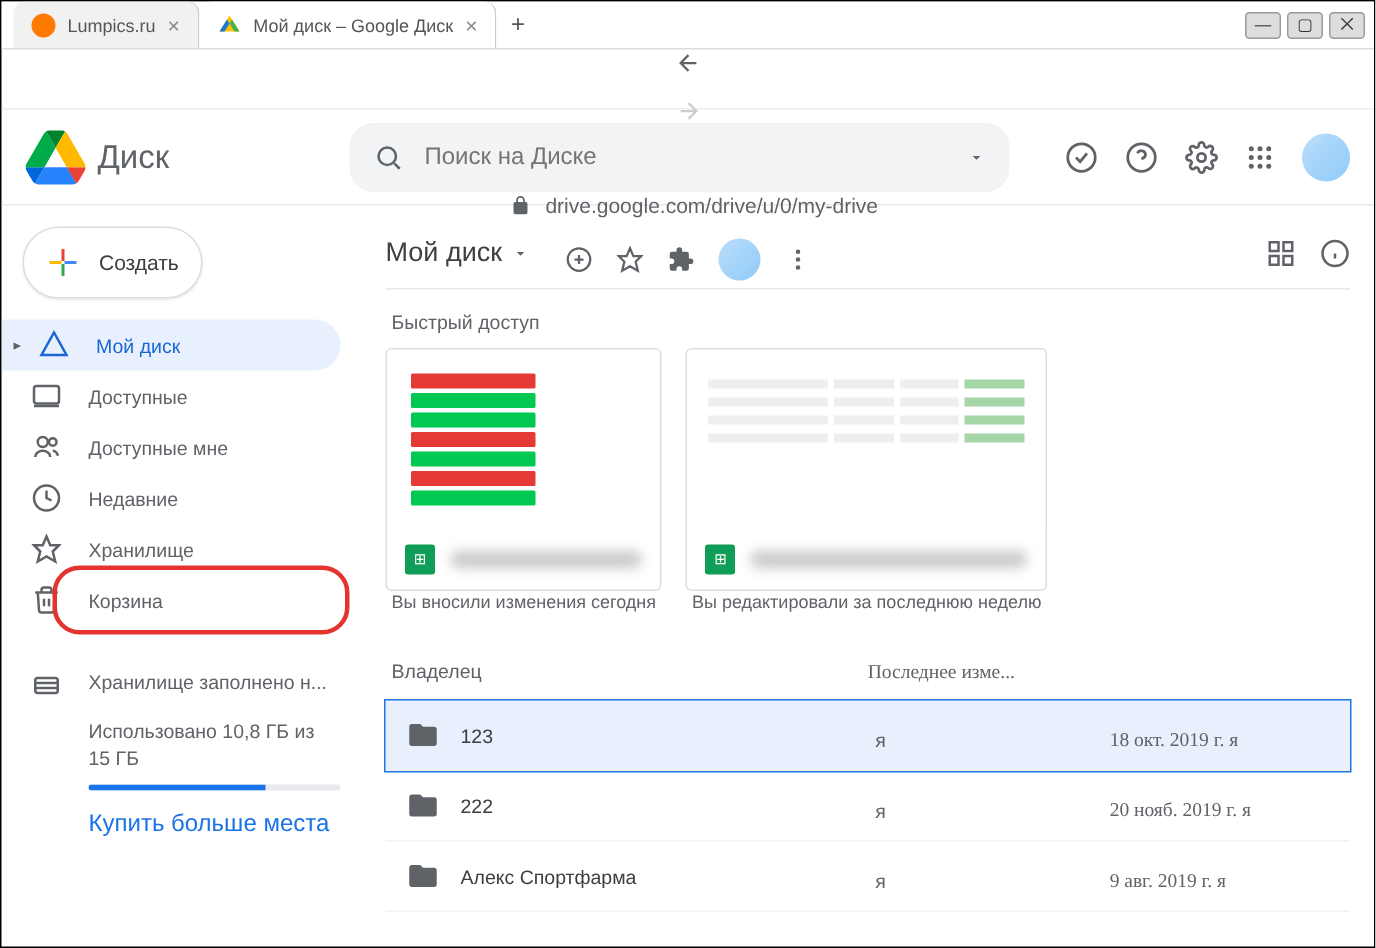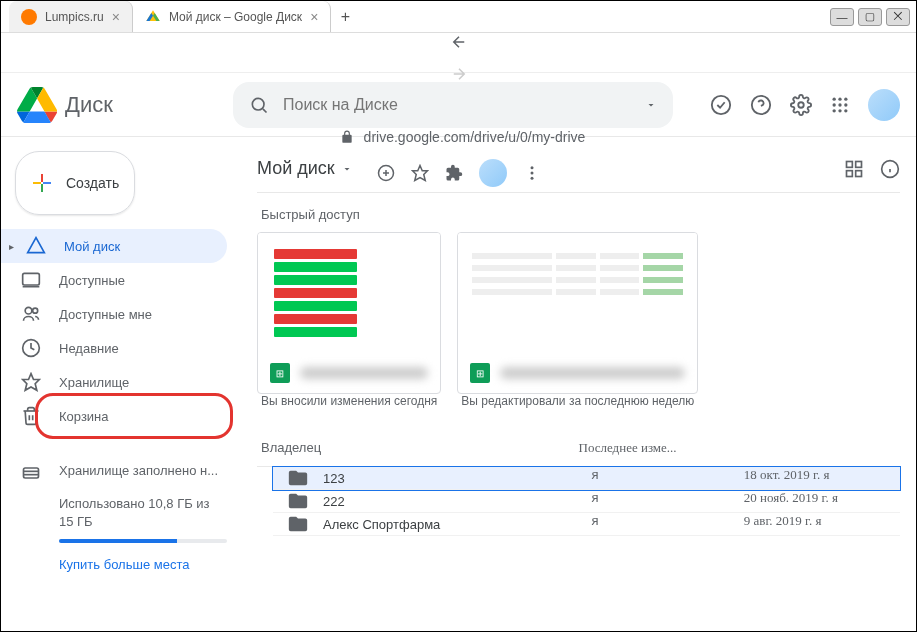--- a/index.html
+++ b/index.html
@@ -32,37 +32,37 @@
     .logo-area { display: flex; align-items: center; gap: 8px; width: 200px; }
     .app-name { font-size: 22px; color: #5f6368; }
     .search-bar { flex: 1; max-width: 440px; height: 46px; background: #f1f3f4; border-radius: 16px; display: flex; align-items: center; padding: 0 16px; gap: 14px; color: #5f6368; }
     .search-input { flex: 1; border: none; background: transparent; font-size: 16px; color: #5f6368; outline: none; }
     .header-icons { margin-left: auto; display: flex; gap: 18px; align-items: center; color: #5f6368; }
     .profile-circle { width: 32px; height: 32px; background: linear-gradient(135deg, #bbdefb, #90caf9); border-radius: 50%; }
 
     
     .body { display: flex; height: calc(100% - 32px - 40px - 64px); }
     .sidebar { width: 240px; padding-top: 14px; overflow: hidden; }
-    .create-btn { margin: 0 0 14px 14px; height: 64px; width: 120px; border: 1px solid #dadce0; border-radius: 24px; box-shadow: 0 1px 2px rgba(0,0,0,0.1); display: flex; align-items: center; padding: 0 14px; gap: 12px; font-size: 14px; color: #3c4043; cursor: pointer; }
+    .create-btn { margin: 0 0 14px 14px; height: 48px; width: 120px; border: 1px solid #dadce0; border-radius: 24px; box-shadow: 0 1px 2px rgba(0,0,0,0.1); display: flex; align-items: center; padding: 0 14px; gap: 12px; font-size: 14px; color: #3c4043; cursor: pointer; }
     .plus-icon { font-size: 22px; display: flex; }
     .nav-list { list-style: none; }
     .nav-item { display: flex; align-items: center; padding: 7px 14px 7px 20px; gap: 18px; font-size: 13px; color: #5f6368; cursor: pointer; border-radius: 0 20px 20px 0; margin-right: 14px; }
     .nav-item.active { background: #e8f0fe; color: #1967d2; font-weight: 500; }
     .nav-item.active .nav-icon { color: #1967d2; }
     .nav-icon { width: 20px; height: 20px; display: flex; align-items: center; justify-content: center; color: #5f6368; }
     .expand-arrow { font-size: 10px; color: #5f6368; margin-left: -12px; margin-right: -6px; }
     .nav-item.highlighted { position: relative; }
     .nav-item.highlighted::after { content: ''; position: absolute; top: -6px; left: 34px; right: -6px; bottom: -6px; border: 3px solid #e3342f; border-radius: 18px; pointer-events: none; }
     .storage-section { padding: 0 14px 0 20px; margin-top: 30px; }
     .storage-item { display: flex; gap: 18px; font-size: 13px; color: #5f6368; margin-bottom: 12px; }
     .storage-label { overflow: hidden; text-overflow: ellipsis; white-space: nowrap; }
     .storage-text { font-size: 13px; color: #5f6368; padding-left: 38px; margin-bottom: 8px; line-height: 1.4; }
     .storage-bar { height: 4px; background: #e8eaed; border-radius: 2px; margin-left: 38px; margin-bottom: 14px; overflow: hidden; }
     .storage-fill { height: 100%; background: #1a73e8; width: 70%; }
-    .storage-link { font-size: 13px; color: #1a73e8; padding-left: 38px; cursor: pointer; }
+    .storage-link { font-size: 16px; color: #1a73e8; padding-left: 38px; cursor: pointer; }
 
     
     .content { flex: 1; padding: 8px 16px 0 16px; min-width: 0; }
     .content-header { display: flex; align-items: center; height: 48px; border-bottom: 1px solid #e8e8e8; }
     .breadcrumb { font-size: 18px; color: #3c4043; display: flex; align-items: center; gap: 6px; cursor: pointer; }
     .view-icons { margin-left: auto; display: flex; gap: 16px; color: #5f6368; }
     .section-title { font-size: 13px; color: #5f6368; margin: 14px 0 10px 4px; }
     .quick-row { display: flex; gap: 16px; margin-bottom: 14px; }
     .quick-card { flex: 1; max-width: 260px; border: 1px solid #dadce0; border-radius: 4px; overflow: hidden; cursor: pointer; }
     .quick-thumb { height: 120px; background: #fff; padding: 16px; display: flex; flex-direction: column; gap: 3px; }
@@ -71,21 +71,21 @@
     .sheets-icon { width: 20px; height: 20px; background: #0f9d58; border-radius: 2px; display: flex; align-items: center; justify-content: center; color: #fff; font-size: 10px; }
     .blurred { filter: blur(4px); background: #ccc; height: 12px; flex: 1; border-radius: 6px; }
     .quick-sub { font-size: 12px; color: #5f6368; padding: 0 4px 8px 4px; }
 
     .table-header { display: flex; padding: 10px 4px; border-bottom: 1px solid #e8e8e8; font-size: 13px; color: #5f6368; font-weight: 500; }
     .col-name { flex: 2; display: flex; align-items: center; gap: 8px; }
     .col-owner { flex: 1; }
     .col-mod { flex: 1; font-family: Liberation Serif, serif; }
     .arrow-up { font-size: 14px; }
 
-    .file-row { display: flex; align-items: flex-start; padding: 0 4px; border-bottom: 1px solid #f1f1f1; font-size: 13px; color: #3c4043; cursor: pointer; margin-left: 16px; }
+    .file-row { display: flex; align-items: flex-end; padding: 12px 4px; border-bottom: 1px solid #f1f1f1; font-size: 13px; color: #3c4043; cursor: pointer; }
     .file-row.selected { background: #e8f0fe; outline: 1px solid #1a73e8; }
     .file-row .col-name { display: flex; align-items: center; gap: 14px; padding-left: 10px; }
     .folder-icon { color: #5f6368; }
     .col-owner, .col-mod { color: #5f6368; }
 
     svg { display: block; }
   </style>
 </head>
 <body>
 

